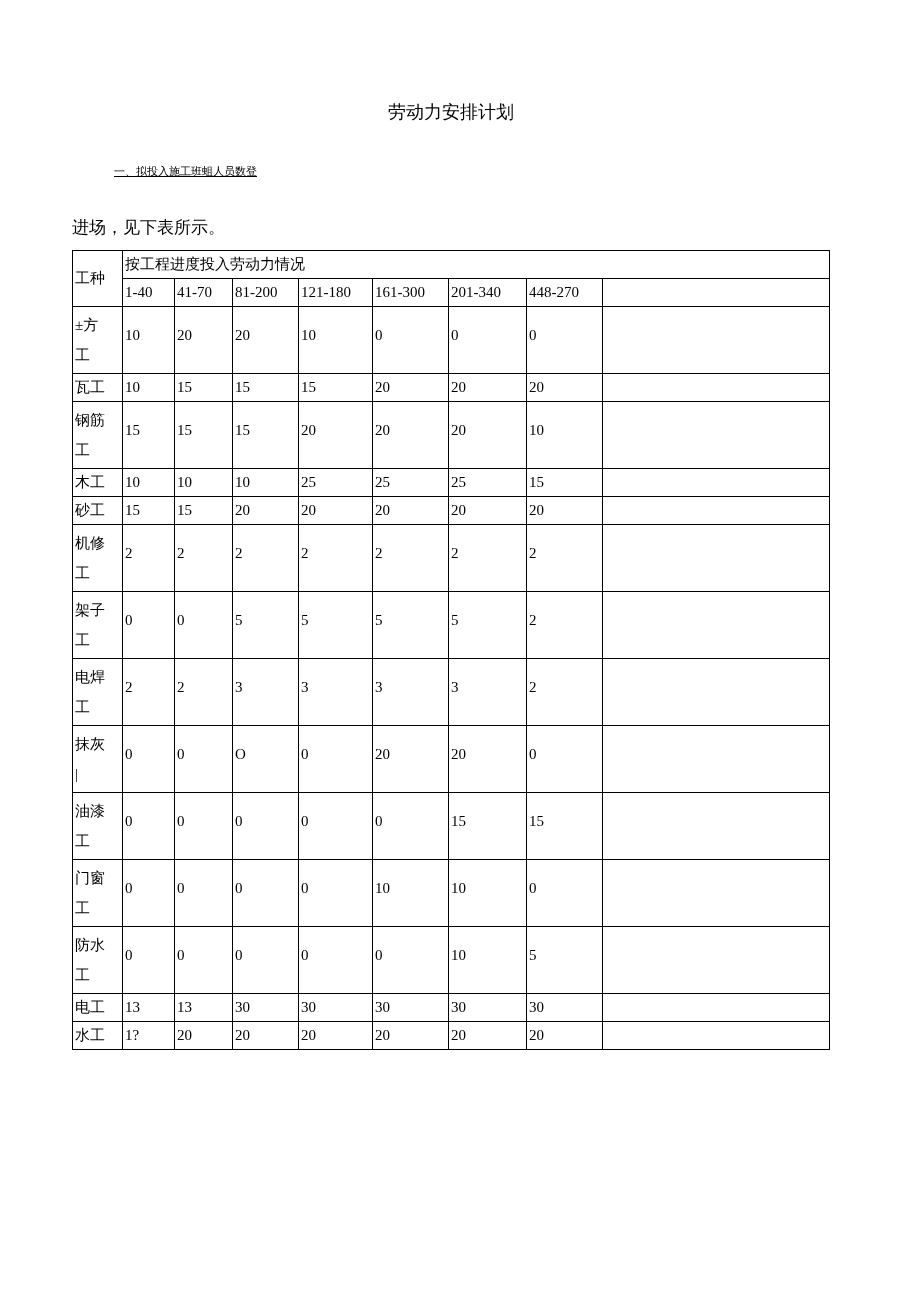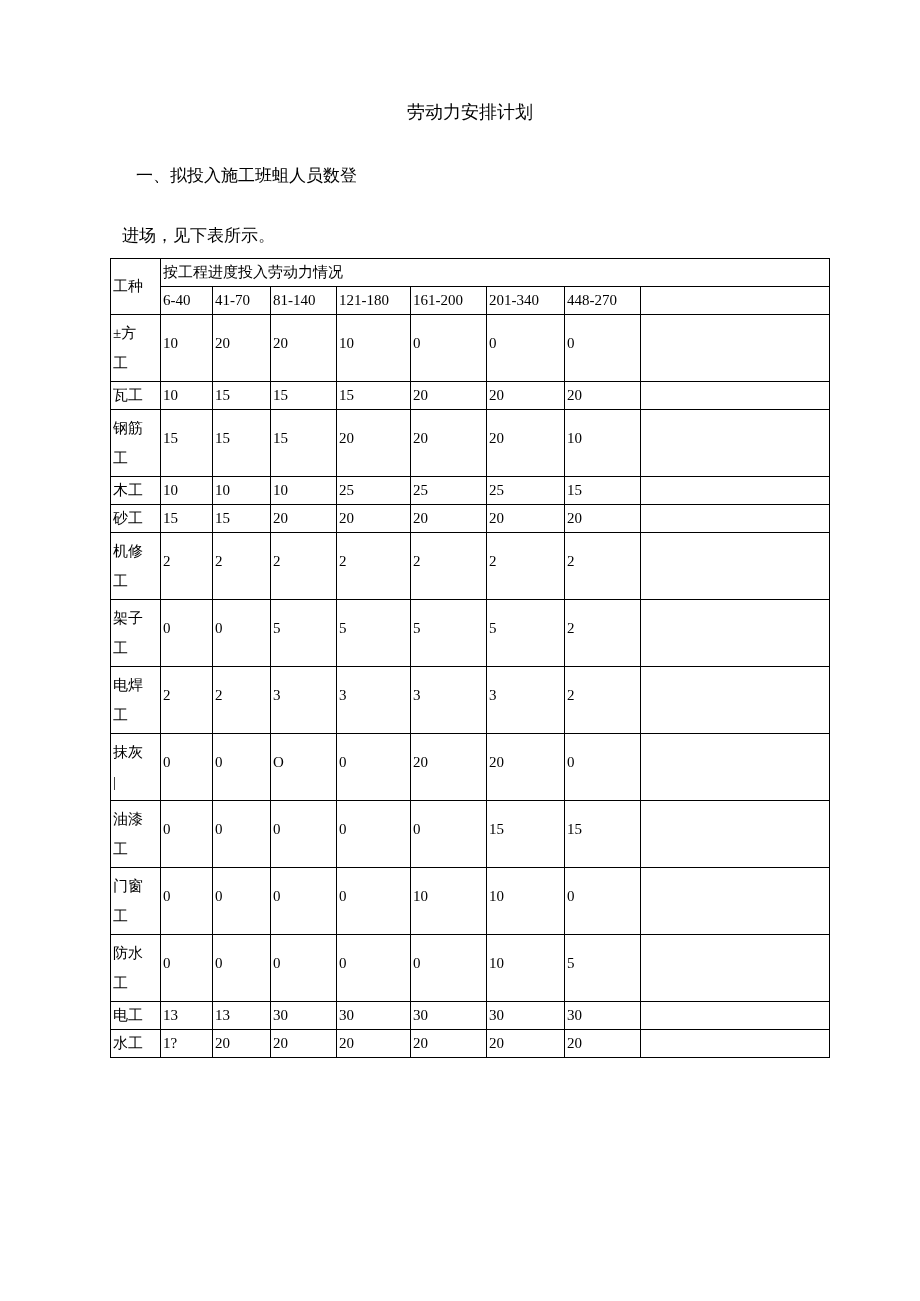--- a/index.html
+++ b/index.html
@@ -5,44 +5,44 @@
   body {
     margin: 0;
     padding: 0;
     background: #ffffff;
     font-family: "SimSun", "Songti SC", serif;
     color: #000000;
     font-size: 16px;
     width: 920px;
   }
   .page {
-    padding: 100px 90px 40px 110px;
+    padding: 100px 90px 40px 72px;
   }
   .title {
     text-align: center;
     font-size: 18px;
     margin-bottom: 40px;
   }
   .section-heading {
-    font-size: 17px;
+    font-size: 11px;
     margin-bottom: 30px;
-    margin-left: 26px;
+    margin-left: 42px;
+    text-decoration: underline;
   }
   .paragraph {
     font-size: 17px;
     line-height: 2.2;
     margin-bottom: 8px;
     margin-left: 26px;
     text-indent: 0;
   }
   .paragraph2 {
     font-size: 17px;
     line-height: 2.2;
     margin-bottom: 4px;
-    margin-left: 12px;
   }
   table {
     border-collapse: collapse;
     width: 100%;
     table-layout: fixed;
   }
   td {
     border: 1px solid #000;
     padding: 3px 2px;
     vertical-align: top;
@@ -88,25 +88,25 @@
       <col class="col-d6">
       <col class="col-d7">
       <col class="col-last">
     </colgroup>
     <tbody>
         <tr>
           <td rowspan="2" style="vertical-align: middle;">工种</td>
           <td colspan="8">按工程进度投入劳动力情况</td>
         </tr>
         <tr>
-          <td>6-40</td>
+          <td>1-40</td>
           <td>41-70</td>
-          <td>81-140</td>
+          <td>81-200</td>
           <td>121-180</td>
-          <td>161-200</td>
+          <td>161-300</td>
           <td>201-340</td>
           <td>448-270</td>
           <td></td>
         </tr>
         <tr>
           <td class="two-line">±方<br>工</td>
           <td class="tall-cell">10</td>
           <td class="tall-cell">20</td>
           <td class="tall-cell">20</td>
           <td class="tall-cell">10</td>

